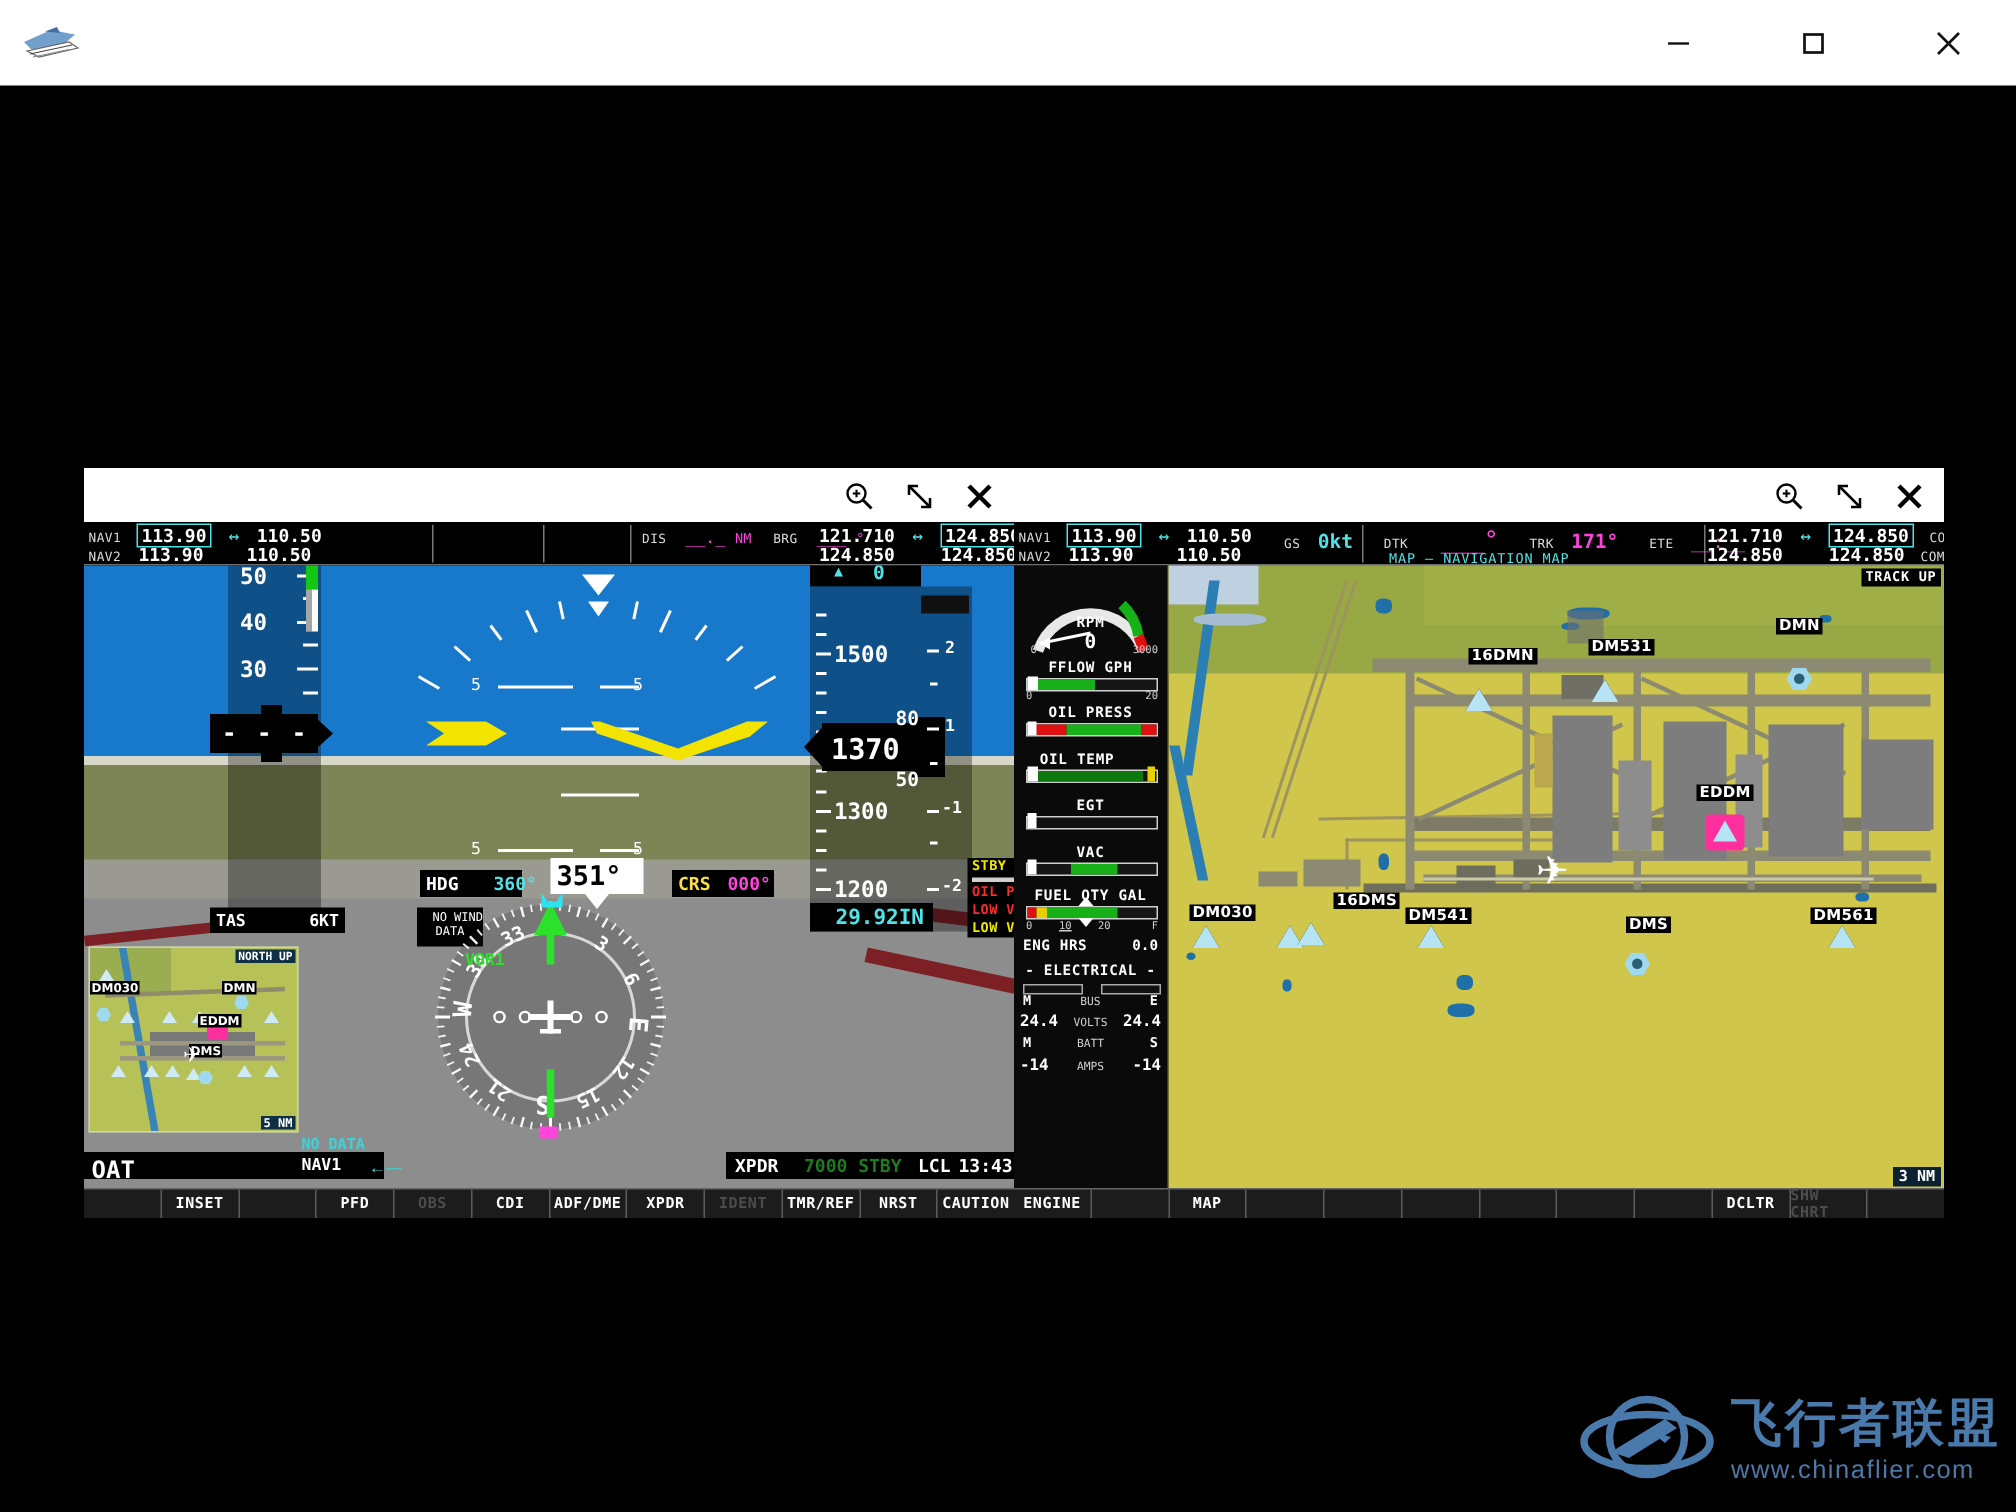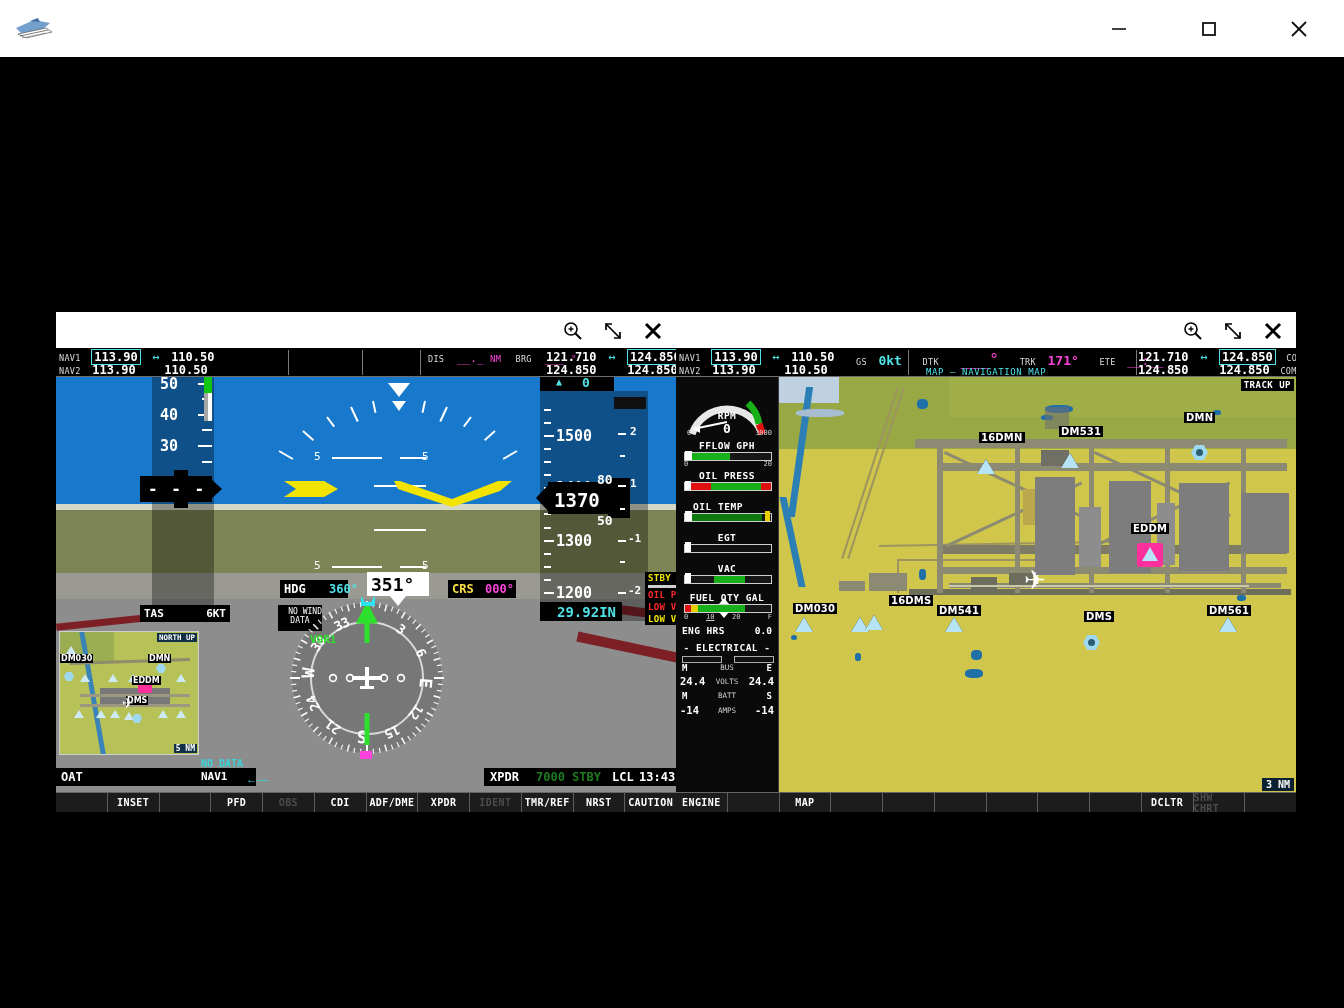--- a/index.html
+++ b/index.html
@@ -502,21 +502,21 @@
         <div class="ilabel" style="left:0px;top:22px;">DM030</div>
         <div class="ilabel" style="left:88px;top:22px;">DMN</div>
         <div class="ilabel" style="left:72px;top:44px;">EDDM</div>
         <div class="ilabel" style="left:66px;top:64px;">DMS</div>
         <div style="position:absolute;left:62px;top:64px;color:#fff;font-size:14px;line-height:14px;">✈</div>
         <div style="position:absolute;right:1px;top:1px;background:#0e2f45;color:#fff;font-family:'DejaVu Sans Mono',monospace;font-size:7.5px;font-weight:bold;padding:0 2px;">NORTH UP</div>
         <div style="position:absolute;right:1px;bottom:1px;background:#0e2f45;color:#fff;font-family:'DejaVu Sans Mono',monospace;font-size:8px;font-weight:bold;padding:0 2px;">5 NM</div>
       </div>
 
       <div class="blkbox" style="left:0px;top:391px;width:200px;height:18px;">
-        <span style="position:absolute;left:5px;top:2px;font-size:12px;font-weight:bold;">OAT</span>
+        <span style="position:absolute;left:5px;top:2px;font-size:16px;font-weight:bold;">OAT</span>
       </div>
       <div style="position:absolute;left:145px;top:381px;color:#3ad4db;font-family:'DejaVu Sans Mono',monospace;font-size:10px;font-weight:bold;">NO DATA</div>
       <div style="position:absolute;left:145px;top:393px;color:#fff;font-family:'DejaVu Sans Mono',monospace;font-size:11px;font-weight:bold;">NAV1</div>
       <div style="position:absolute;left:190px;top:396px;color:#3ad4db;font-size:11px;">←—</div>
       <div class="blkbox" style="left:428px;top:391px;width:192px;height:18px;">
         <span style="position:absolute;left:6px;top:2px;font-size:12px;font-weight:bold;">XPDR</span>
         <span style="position:absolute;left:52px;top:2px;font-size:12px;font-weight:bold;color:#1d7c1d;">7000 STBY</span>
         <span style="position:absolute;left:128px;top:2px;font-size:12px;font-weight:bold;">LCL</span>
         <span style="position:absolute;left:155px;top:2px;font-size:12px;font-weight:bold;">13:43:36</span>
       </div>
@@ -784,14 +784,26 @@
       <div class="softkey"></div>
       <div class="softkey"></div>
       <div class="softkey"></div>
       <div class="softkey"></div>
       <div class="softkey">DCLTR</div>
       <div class="softkey dim">SHW CHRT</div>
       <div class="softkey"></div>
     </div>
   </div>
 
+  <div class="watermark">
+    <svg width="92" height="66" viewBox="0 0 92 66" style="margin-right:10px;">
+      <ellipse cx="46" cy="33" rx="42" ry="18" fill="none" stroke="#4a79ab" stroke-width="5"></ellipse>
+      <circle cx="46" cy="30" r="25" fill="none" stroke="#4a79ab" stroke-width="5"></circle>
+      <path d="M22 40 L58 18 L66 24 L34 44 Z" fill="#4a79ab"></path>
+      <path d="M48 26 L62 30 L58 34 Z" fill="#4a79ab"></path>
+    </svg>
+    <div>
+      <div class="wm-cn">飞行者联盟</div>
+      <div class="wm-url">www.chinaflier.com</div>
+    </div>
+  </div>
 
 </div>
 
 </body></html>

